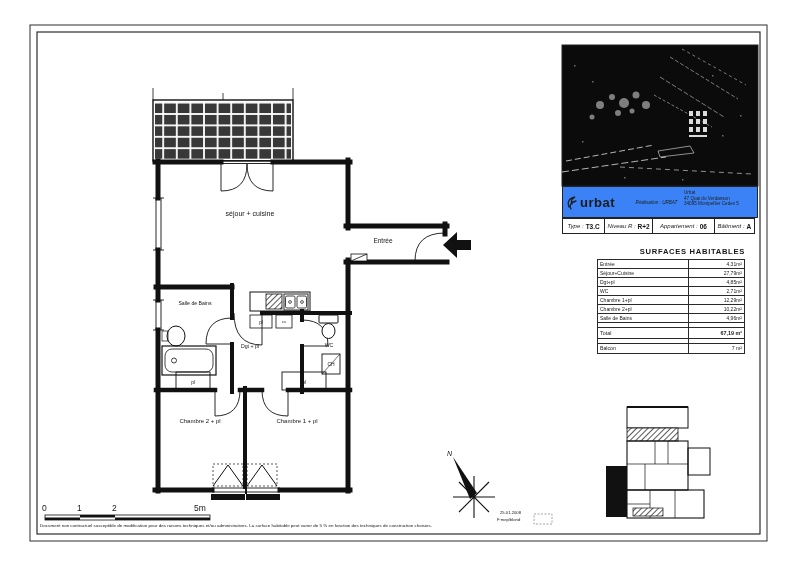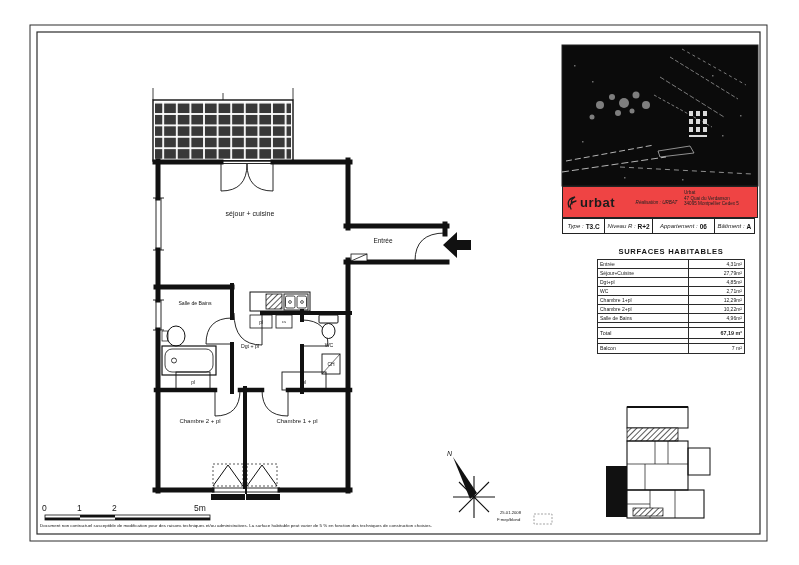--- a/index.html
+++ b/index.html
@@ -9,21 +9,21 @@
     font-family:"Liberation Sans",sans-serif;color:#151515;overflow:hidden;
     -webkit-text-size-adjust:none;
   }
   #plan-svg{position:absolute;left:0;top:0;}
   svg{font-family:"Liberation Sans",sans-serif;}
   svg text{fill:#161616;}
 
   
   .logo-row{
     position:absolute;left:562px;top:186px;width:196px;height:32px;
-    border:1px solid #222;box-sizing:border-box;display:flex;align-items:stretch;background:#ef4444;
+    border:1px solid #222;box-sizing:border-box;display:flex;align-items:stretch;background:#3b82f6;
   }
   .logo-cell{display:flex;align-items:center;padding-left:4px;width:62px;}
   .logo-text{font-size:13px;font-weight:700;letter-spacing:0.5px;color:#1c1c1c;}
   .realisation-cell{flex:1;display:flex;align-items:center;justify-content:center;
     font-size:4.6px;font-style:italic;color:#222;}
   .address-cell{width:70px;padding:3px 3px 0 0;font-size:4.6px;line-height:5.6px;color:#222;}
   .type-row{
     position:absolute;left:562px;top:218px;width:196px;height:16px;display:flex;background:#fff;
   }
   .type-cell{
@@ -31,21 +31,21 @@
     display:flex;align-items:center;justify-content:center;gap:2px;
     font-size:6px;white-space:nowrap;overflow:hidden;
   }
   .type-cell:first-child{margin-left:0;}
   .tc-label{font-style:italic;color:#222;}
   .tc-value{font-weight:700;font-size:6.5px;color:#111;}
   .tc-w1{width:22%;} .tc-w2{width:25%;} .tc-w3{width:32%;} .tc-w4{width:21%;}
 
   
   .surfaces{position:absolute;left:597px;top:247px;width:148px;background:transparent;}
-  .surfaces-title{text-align:center;font-size:7.6px;letter-spacing:0.7px;color:#161616;
+  .surfaces-title{text-align:right;font-size:7.6px;letter-spacing:0.7px;color:#161616;
     margin:0 0 3px 0;font-weight:600;}
   table.surf{width:100%;border-collapse:collapse;border:1px solid #222;}
   table.surf td{border:1px solid #2a2a2a;font-size:5px;color:#1a1a1a;
     padding:0 2px;height:8px;line-height:8px;white-space:nowrap;}
   td.sl{width:62%;}
   td.sv{text-align:right;}
   tr.spacer td{height:4px;line-height:4px;}
   tr.total td{height:10px;line-height:10px;font-size:5.4px;}
   tr.total td.sv{font-weight:700;}
   tr.balcon td{height:9px;line-height:9px;font-size:5.2px;}

